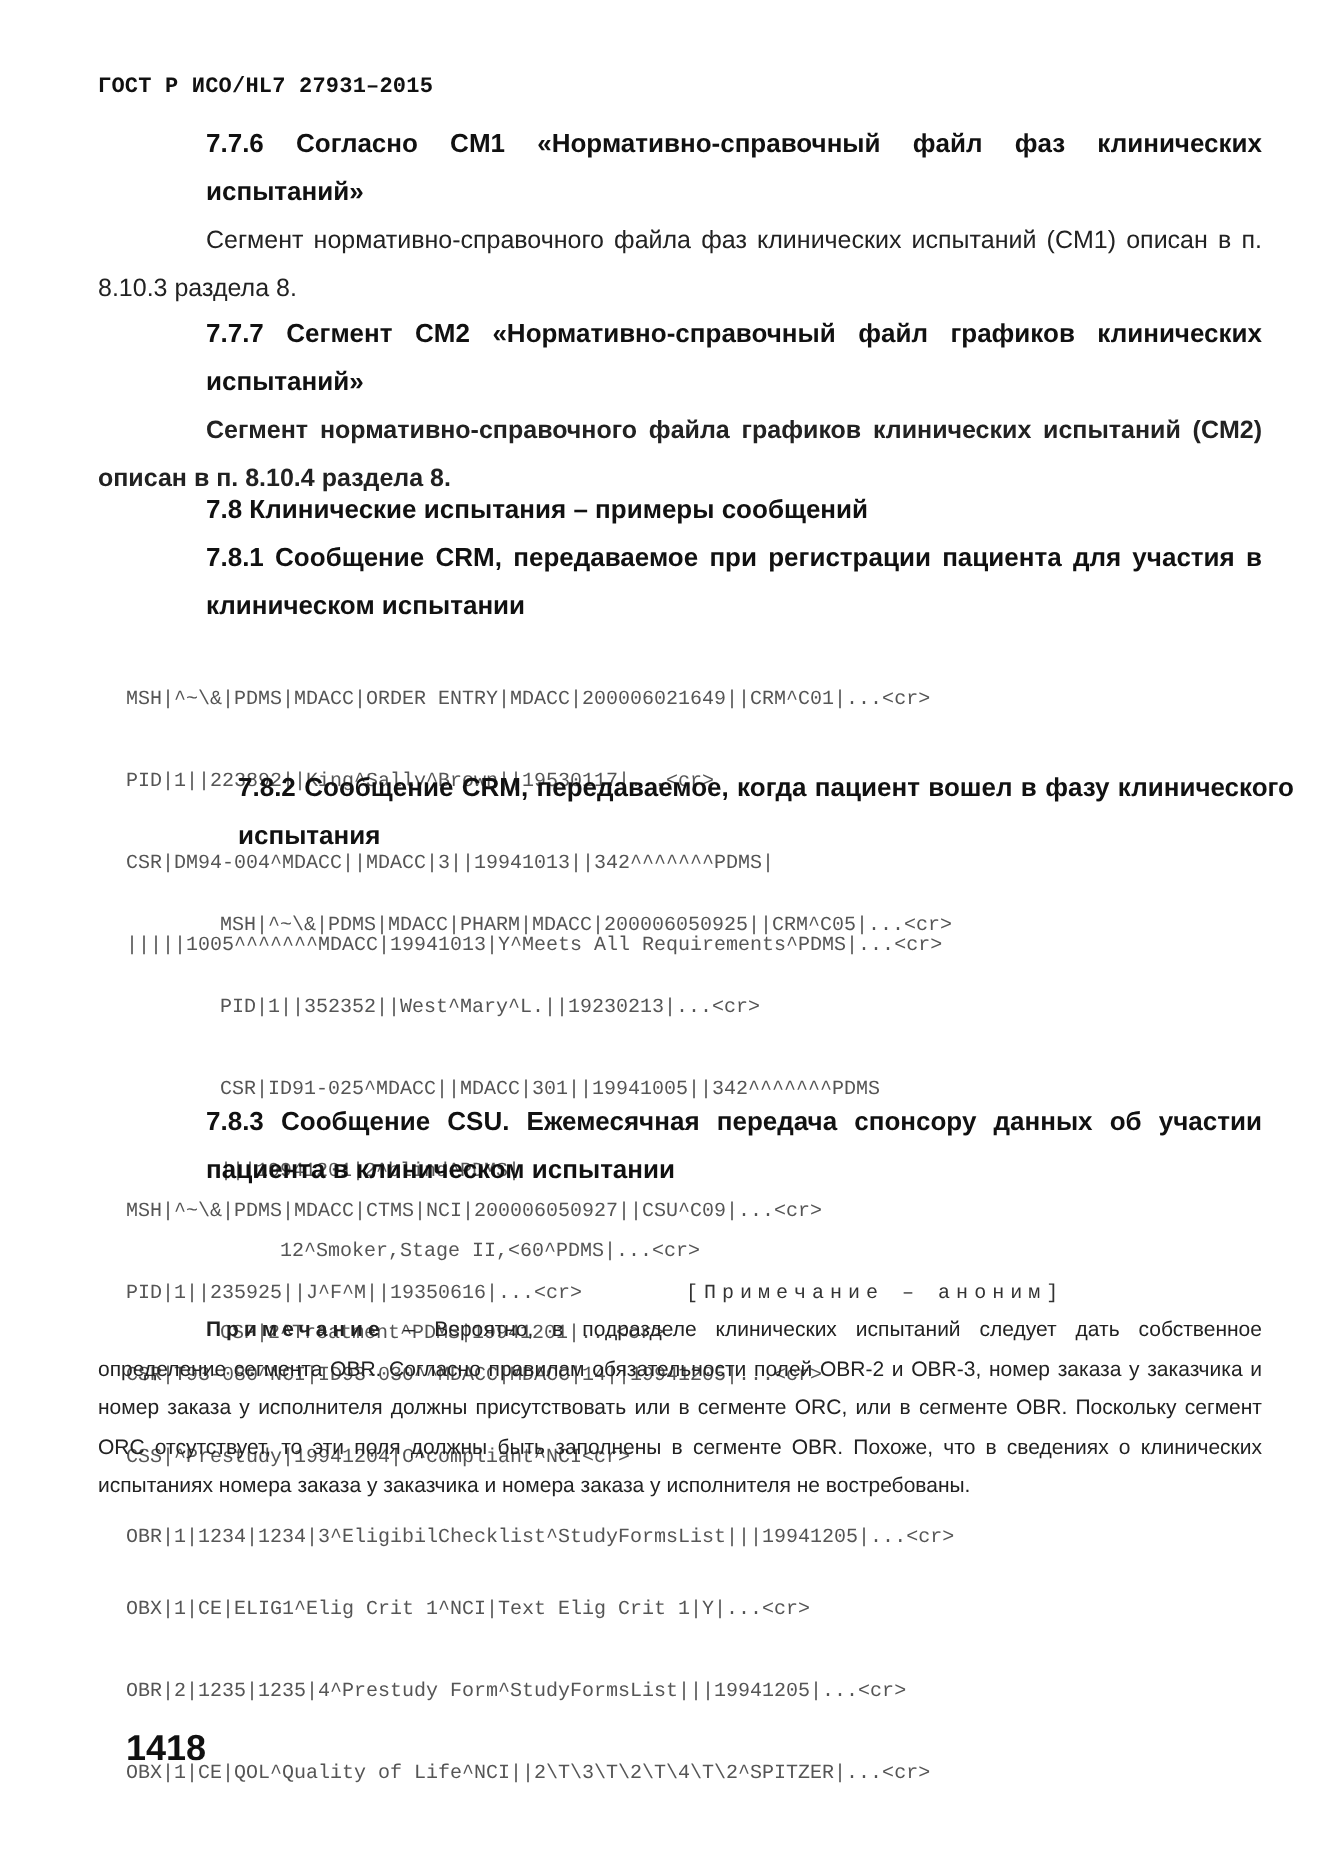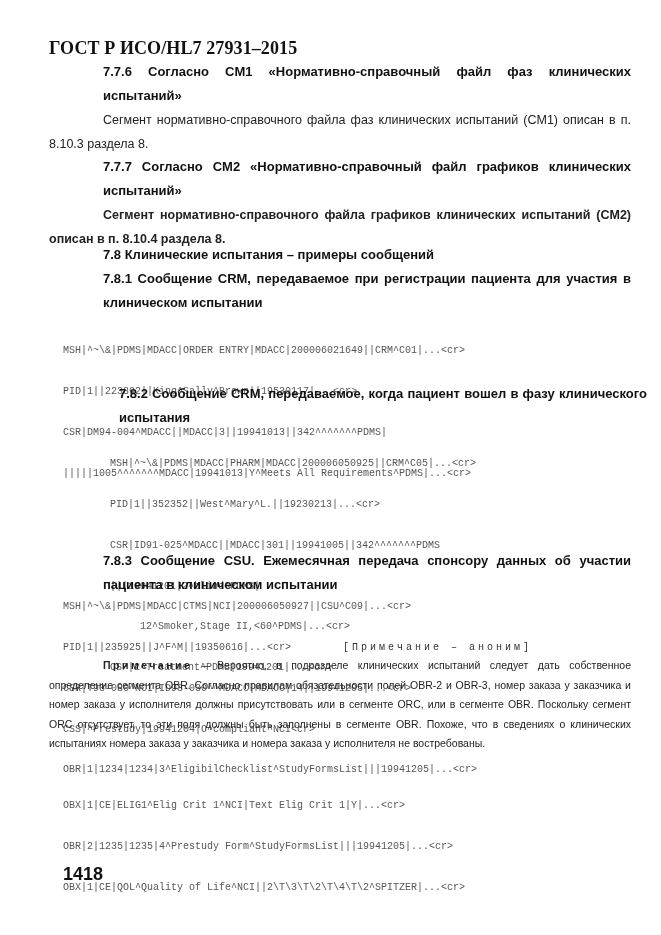--- a/index.html
+++ b/index.html
@@ -1,37 +1,37 @@
 <!DOCTYPE html>
 <html><head>
 <meta charset="utf-8">
 <style>
   html, body { margin: 0; padding: 0; background: #ffffff; }
   body { width: 661px; height: 935px; position: relative; overflow: hidden; color: #111; }
   .page { position: absolute; left: 0; top: 0; width: 661px; height: 935px; }
-  .runhead { position: absolute; left: 49px; top: 38px; font-family: Liberation Serif, serif; font-weight: bold; font-size: 18px; letter-spacing: 0.1px; }
+  .runhead { position: absolute; left: 49px; top: 38px; font-family: Liberation Mono, monospace; font-weight: bold; font-size: 11px; letter-spacing: 0.1px; }
   .h { position: absolute; left: 103px; width: 528px; font-family: "Liberation Sans", sans-serif; font-weight: bold; font-size: 13px; line-height: 24px; text-align: justify; text-align-last: left; }
   .p { position: absolute; left: 49px; width: 582px; font-family: "Liberation Sans", sans-serif; font-size: 12.5px; line-height: 24px; text-align: justify; text-indent: 54px; color: #222; }
   .code { position: absolute; left: 63px; font-family: "Liberation Mono", monospace; font-size: 10px; line-height: 13.6px; color: #555; white-space: pre; }
   .note { position: absolute; left: 49px; width: 582px; font-family: "Liberation Sans", sans-serif; font-size: 10.5px; line-height: 19.5px; text-align: justify; text-indent: 54px; color: #222; }
   .note .lbl { letter-spacing: 2.5px; font-weight: bold; }
   .pageno { position: absolute; left: 63px; top: 864px; font-family: "Liberation Sans", sans-serif; font-weight: bold; font-size: 18px; }
   .inline-note { font-family: "Liberation Mono", monospace; letter-spacing: 3px; color: #333; }
 </style>
 </head>
 <body>
 
 <div class="page">
 
   <div class="runhead">ГОСТ Р ИСО/HL7 27931–2015</div>
 
   <div class="h" style="top:60px;">7.7.6 Согласно CM1 «Нормативно-справочный файл фаз клинических испытаний»</div>
   <div class="p" style="top:108px;">Сегмент нормативно-справочного файла фаз клинических испытаний (CM1) описан в п. 8.10.3 раздела 8.</div>
 
-  <div class="h" style="top:155px;">7.7.7 Согласно CM2 «Нормативно-справочный файл графиков клинических испытаний»</div>
+  <div class="h" style="top:155px;">7.7.7 Сегмент CM2 «Нормативно-справочный файл графиков клинических испытаний»</div>
   <div class="p" style="top:203px;font-weight:bold;">Сегмент нормативно-справочного файла графиков клинических испытаний (CM2) описан в п. 8.10.4 раздела 8.</div>
 
   <div class="h" style="top:243px;">7.8 Клинические испытания – примеры сообщений</div>
 
   <div class="h" style="top:267px;">7.8.1 Сообщение CRM, передаваемое при регистрации пациента для участия в клиническом испытании</div>
 
   <div class="code" style="top:317px;">
     <div>MSH|^~\&amp;|PDMS|MDACC|ORDER ENTRY|MDACC|200006021649||CRM^C01|...&lt;cr&gt;</div>
     <div>PID|1||223892||King^Sally^Brown||19530117|...&lt;cr&gt;</div>
     <div>CSR|DM94-004^MDACC||MDACC|3||19941013||342^^^^^^^PDMS|</div>

